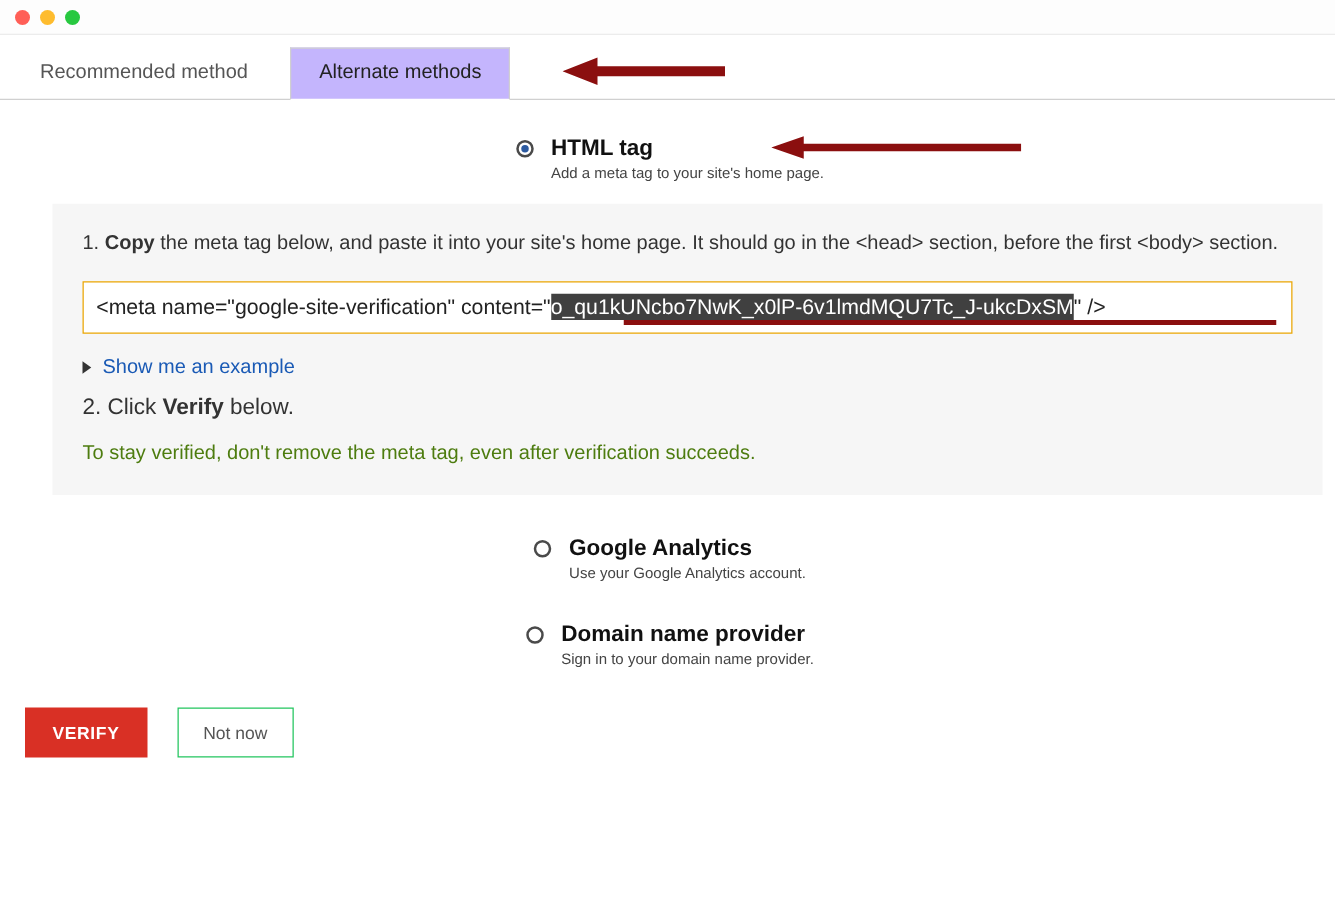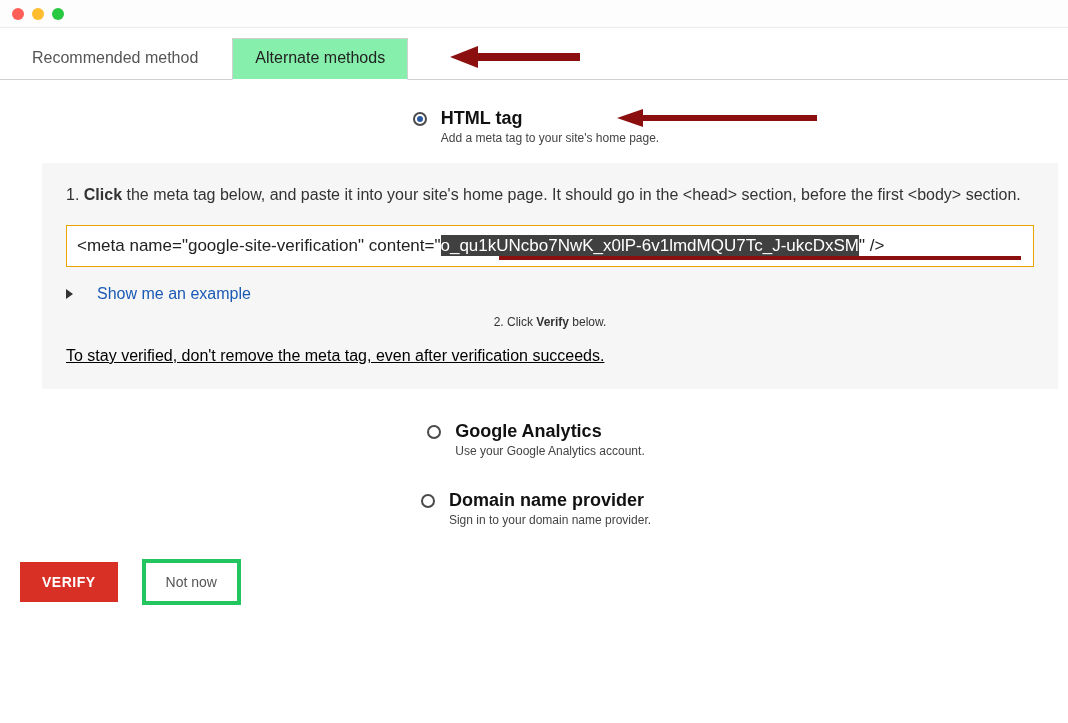--- a/index.html
+++ b/index.html
@@ -37,21 +37,21 @@
       font-size: 16px;
       color: #555;
       cursor: pointer;
       position: relative;
     }
     .tab.active {
       border: 1px solid #d0d0d0;
       border-bottom: 1px solid #fff;
       margin-bottom: -1px;
       color: #222;
-      background: #86efac;
+      background: #c4b5fd;
     }
     .tabs .arrow {
       position: absolute;
       left: 450px;
       top: 16px;
     }
 
     .content { padding: 28px 10px 20px 10px; }
 
     .option-row {
@@ -121,56 +121,56 @@
     .underline-bar {
       position: absolute;
       height: 4px;
       background: #8b0f0f;
       bottom: 6px;
     }
 
     .show-example {
       display: flex;
       align-items: center;
-      gap: 24px;
+      gap: 9px;
       margin-top: 18px;
       color: #1a5ab5;
       font-size: 16px;
       cursor: pointer;
     }
     .tri {
       width: 0; height: 0;
       border-left: 7px solid #333;
       border-top: 5px solid transparent;
       border-bottom: 5px solid transparent;
     }
 
-    .step2 { margin-top: 12px; font-size: 12px; color: #333; text-align: center; }
-    .note { margin-top: 18px; font-size: 16px; color: #000000; text-decoration: underline; }
+    .step2 { margin-top: 12px; font-size: 18px; color: #333; }
+    .note { margin-top: 18px; font-size: 16px; color: #4d7c0f; }
 
     .actions {
       display: flex;
       gap: 24px;
       align-items: center;
       margin-top: 10px;
       margin-left: 10px;
     }
     .btn-verify {
       background: #d93025;
       color: #fff;
       border: none;
       padding: 12px 22px;
       font-size: 14px;
       font-weight: bold;
       letter-spacing: 0.5px;
       cursor: pointer;
     }
     .btn-notnow {
       background: #fff;
-      border: 4px solid #22c55e;
+      border: 1px solid #22c55e;
       color: #555;
       padding: 11px 20px;
       font-size: 14px;
       cursor: pointer;
     }
 
     .arrow-svg { display: block; }
   </style>
 </head>
 <body>
@@ -202,21 +202,21 @@
         <div class="title-arrow">
           <svg class="arrow-svg" width="200" height="20" viewBox="0 0 200 20">
             <polygon points="0,10 26,1 26,7 200,7 200,13 26,13 26,19" fill="#8b0f0f"></polygon>
           </svg>
         </div>
       </div>
     </div>
 
     <div class="panel">
       <p class="step1">
-        <span>1. </span><b>Click</b><span> the meta tag below, and paste it into your site's home page. It should go in the &lt;head&gt; section, before the first &lt;body&gt; section.</span>
+        <span>1. </span><b>Copy</b><span> the meta tag below, and paste it into your site's home page. It should go in the &lt;head&gt; section, before the first &lt;body&gt; section.</span>
       </p>
 
       <div class="codebox">
         <span>&lt;meta name="google-site-verification" content="</span><span class="hl">o_qu1kUNcbo7NwK_x0lP-6v1lmdMQU7Tc_J-ukcDxSM</span><span>" /&gt;</span>
         <div class="underline-bar" style="left:432px; width:522px;"></div>
       </div>
 
       <div class="show-example">
         <div class="tri"></div>
         <span>Show me an example</span>

